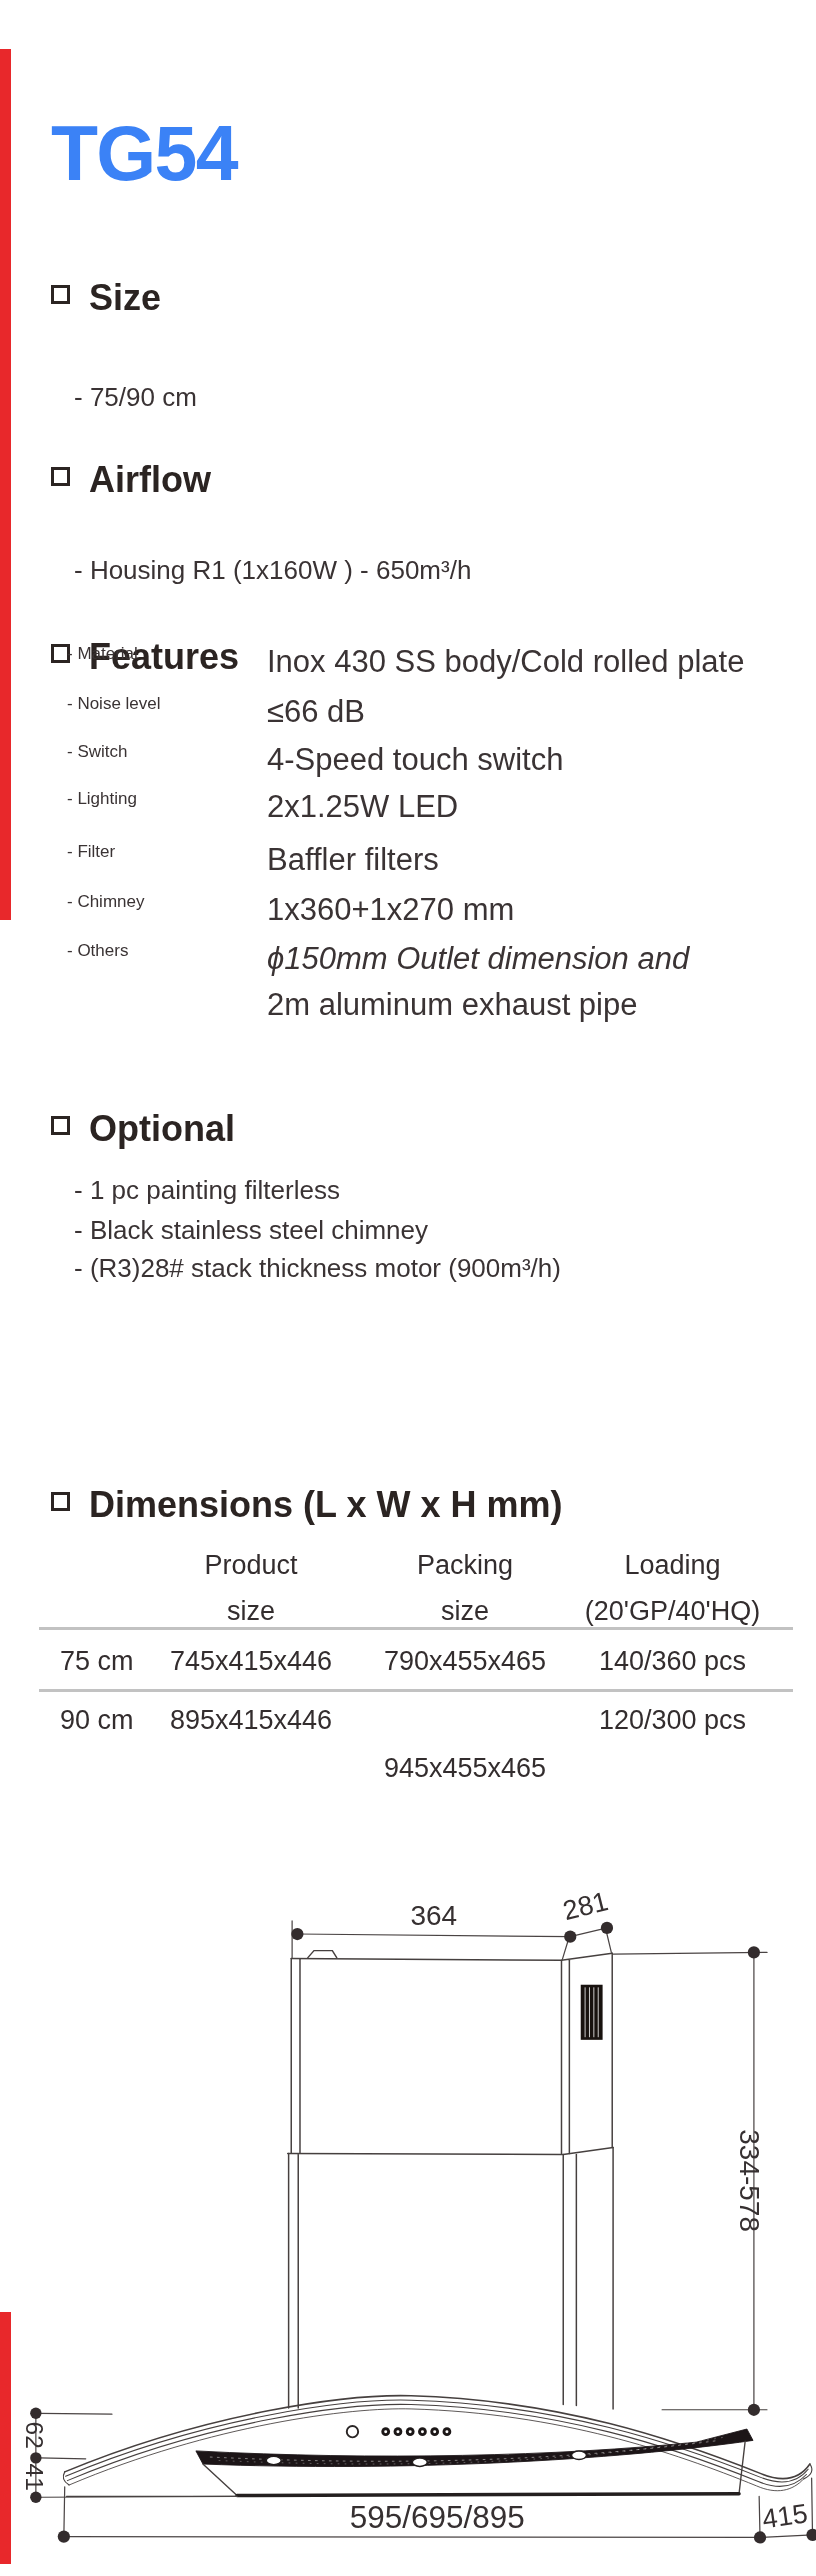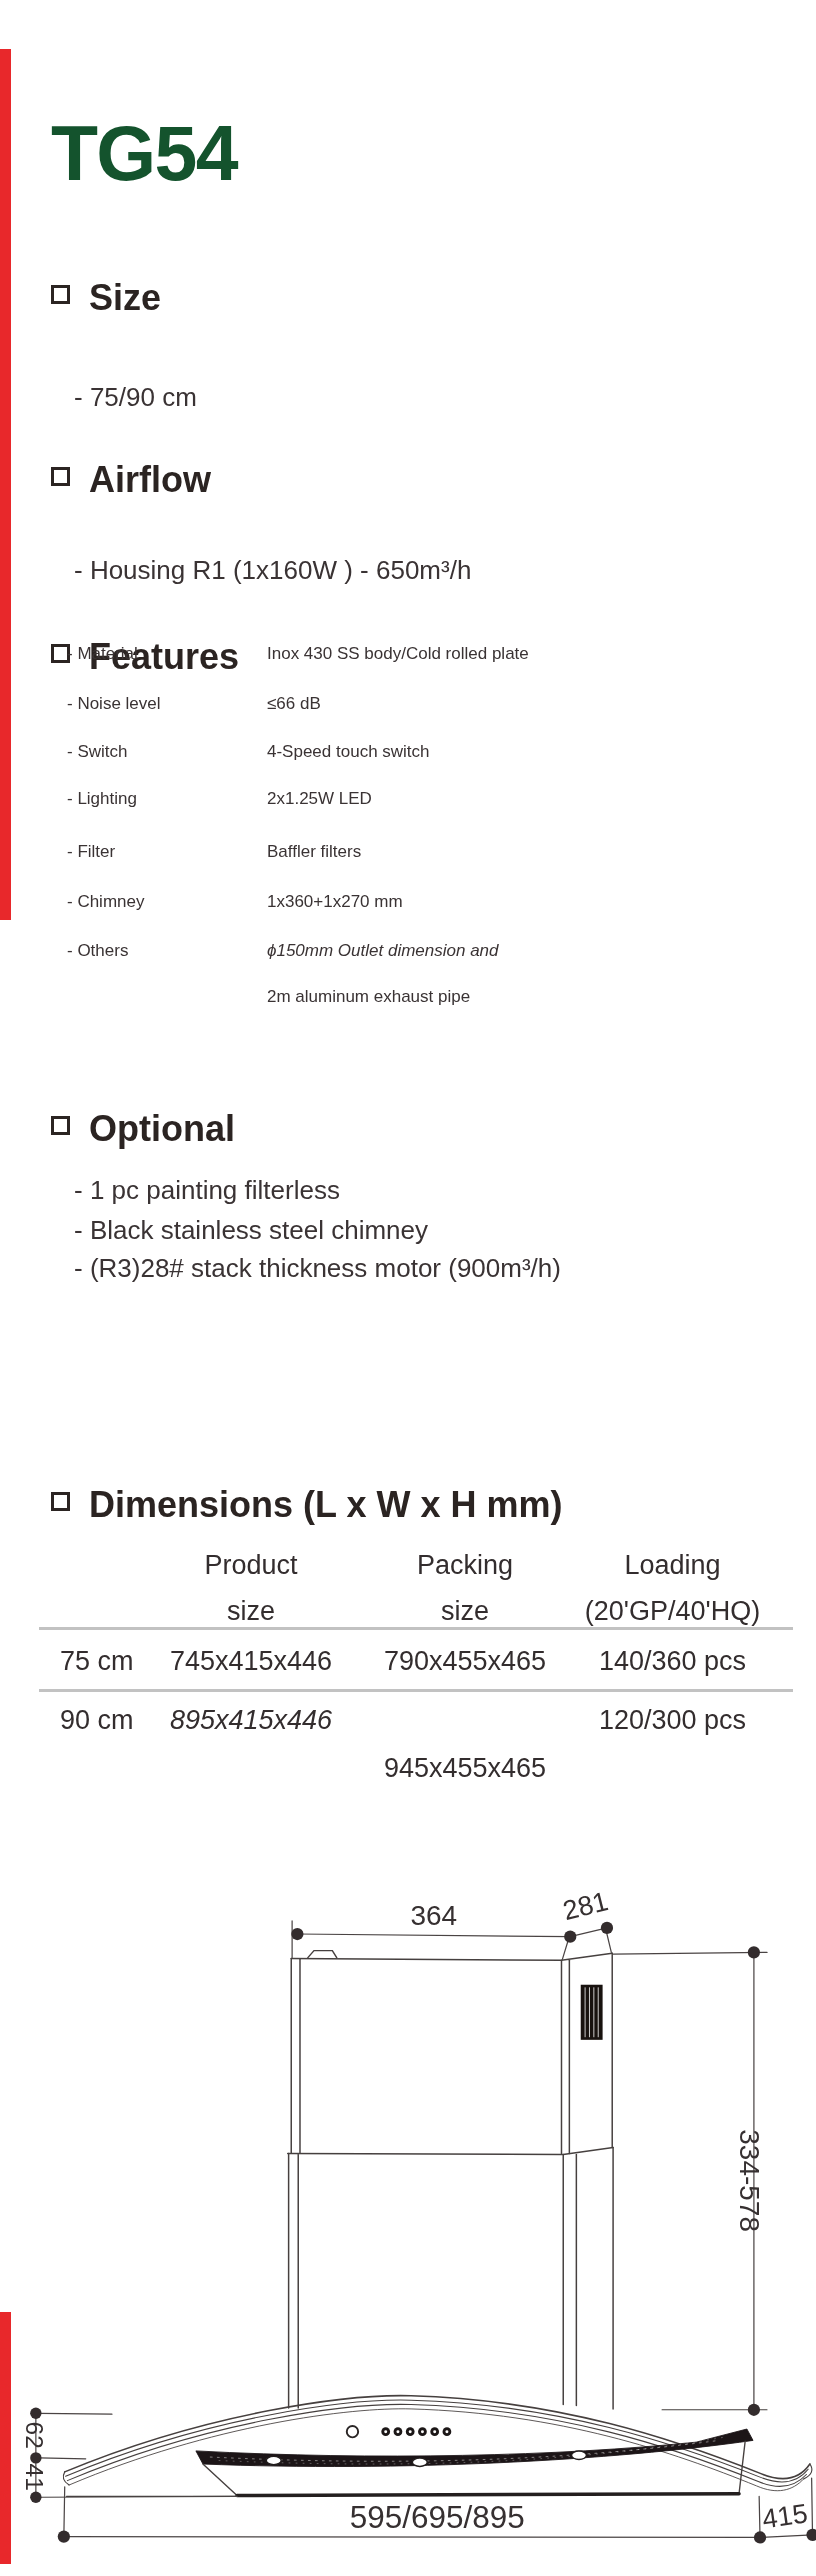--- a/index.html
+++ b/index.html
@@ -11,21 +11,21 @@
     color:#2b2422;
     overflow:hidden;
   }
   .redbar{position:absolute;left:0;width:10.5px;background:#e8282b;}
   .redbar.top{top:49px;height:871px;}
   .redbar.bottom{top:2312px;height:252px;}
 
   .title{
     position:absolute;left:51px;top:109px;
     font-size:77px;font-weight:bold;letter-spacing:-1.7px;
-    color:#14532d;
+    color:#3b82f6;
   }
 
   .h-sec{
     position:absolute;left:51px;
     display:flex;align-items:flex-start;gap:19px;
     font-weight:bold;font-size:36px;color:#2b2422;
     white-space:nowrap;
   }
   .h-sec .sq{
     width:13px;height:13px;border:3.5px solid #2b2422;
@@ -36,21 +36,21 @@
     position:absolute;left:74px;
     font-size:26px;color:#3a3334;white-space:nowrap;
   }
 
   .feat-label{
     position:absolute;left:67px;
     font-size:17px;color:#3a3334;white-space:nowrap;
   }
   .feat-value{
     position:absolute;left:267px;
-    font-size:17px;color:#3a3334;white-space:nowrap;
+    font-size:31px;color:#3a3334;white-space:nowrap;
   }
 
   .th{
     position:absolute;
     font-size:27px;color:#332d2e;text-align:center;
     line-height:46px;white-space:nowrap;
   }
   .td{
     position:absolute;
     font-size:27px;color:#332d2e;text-align:center;
@@ -138,21 +138,21 @@
   <div class="rule" style="top:1627px;"></div>
 
   <div class="td rowlabel" style="left:60px;top:1646px;width:105px;">75 cm</div>
   <div class="td" style="left:137px;top:1646px;width:228px;">745x415x446</div>
   <div class="td" style="left:351px;top:1646px;width:228px;">790x455x465</div>
   <div class="td" style="left:541px;top:1646px;width:263px;">140/360 pcs</div>
 
   <div class="rule" style="top:1689px;"></div>
 
   <div class="td rowlabel" style="left:60px;top:1705px;width:105px;">90 cm</div>
-  <div class="td" style="left:137px;top:1705px;width:228px;font-style:italic;">895x415x446</div>
+  <div class="td" style="left:137px;top:1705px;width:228px;">895x415x446</div>
   <div class="td" style="left:351px;top:1705px;width:228px;margin-top:48px;">945x455x465</div>
   <div class="td" style="left:541px;top:1705px;width:263px;">120/300 pcs</div>
 
   <svg style="position:absolute;left:0;top:1864px;width:816px;height:712px;" viewBox="0 2130 933 814" xmlns="http://www.w3.org/2000/svg">
 
     <g stroke="#46403f" stroke-width="1.7" fill="none" stroke-linecap="round">
       <path d="M333,2238 L642,2240 L700,2232"></path>
       <path d="M352,2237 l7,-8 h21 l5,8"></path>
       <line x1="333" y1="2238" x2="333" y2="2460"></line>
       <line x1="343" y1="2239" x2="343" y2="2460"></line>

